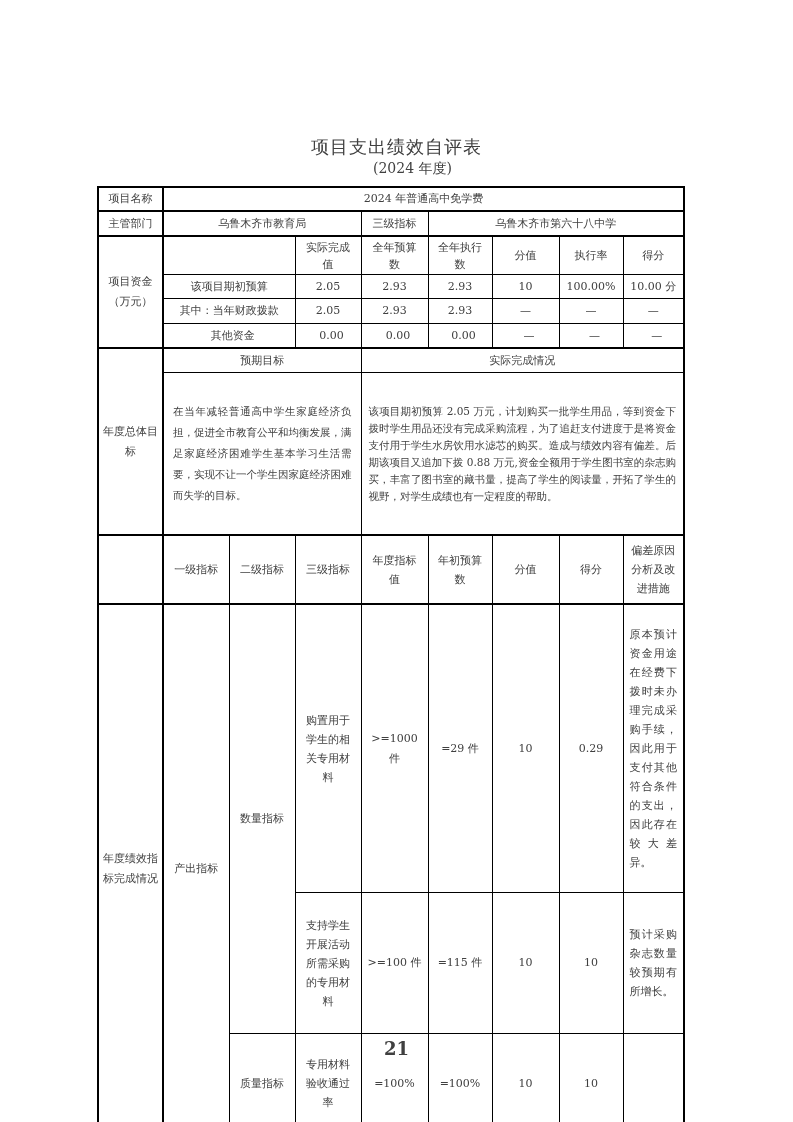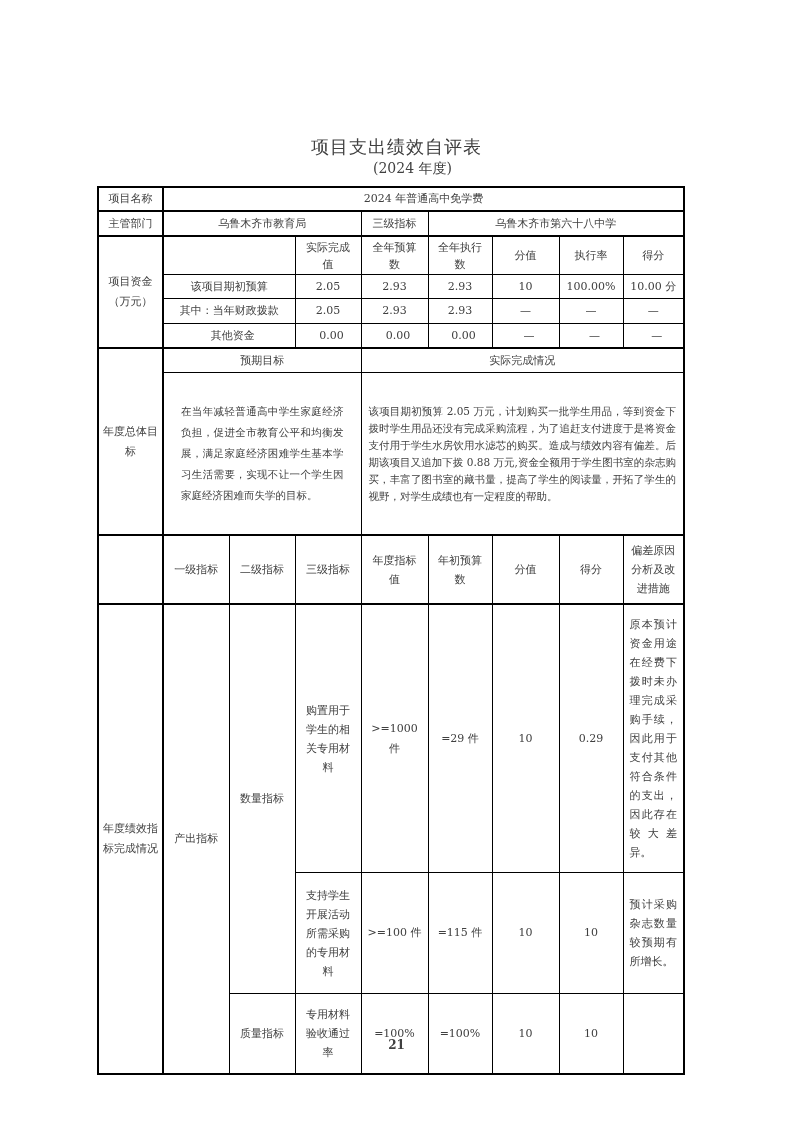--- a/index.html
+++ b/index.html
@@ -46,27 +46,27 @@
   .r7  td { height: 23px; }
   .r8  td { height: 125px; }
   .r9  td { height: 67px; }
   .r10 td { height: 251px; }
   .r11 td { height: 104px; }
   .r12 td { height: 63px; }
   
   .wrap4 { padding: 0 8px; line-height: 19px; }
   .fh    { padding: 0 8px; line-height: 17px; }  
   .w8    { padding: 0 6px; line-height: 19px; }  
-  .dev   { padding: 8px 6px; line-height: 19px; text-align: justify; }
+  .dev   { padding: 18px 6px; line-height: 19px; text-align: justify; }
   .para  { text-align: justify; font-size: 10.5px; vertical-align: middle; }
-  .para-l { padding: 6px 17px; line-height: 21px; }
+  .para-l { padding: 6px 9px; line-height: 21px; }
   .para-r { padding: 18px 7px; line-height: 17px; }
   .page-number {
     position: absolute; top: 1038px; left: 0; width: 100%;
-    text-align: center; font-size: 12px; font-weight: bold;
+    text-align: center; font-size: 18px; font-weight: bold;
     font-family: "DejaVu Serif", "Liberation Serif", serif;
   }
 </style>
 </head>
 <body>
 
 <div class="page">
 
   <div class="doc-title">项目支出绩效自评表</div>
   <div class="doc-subtitle">(2024 年度)</div>

